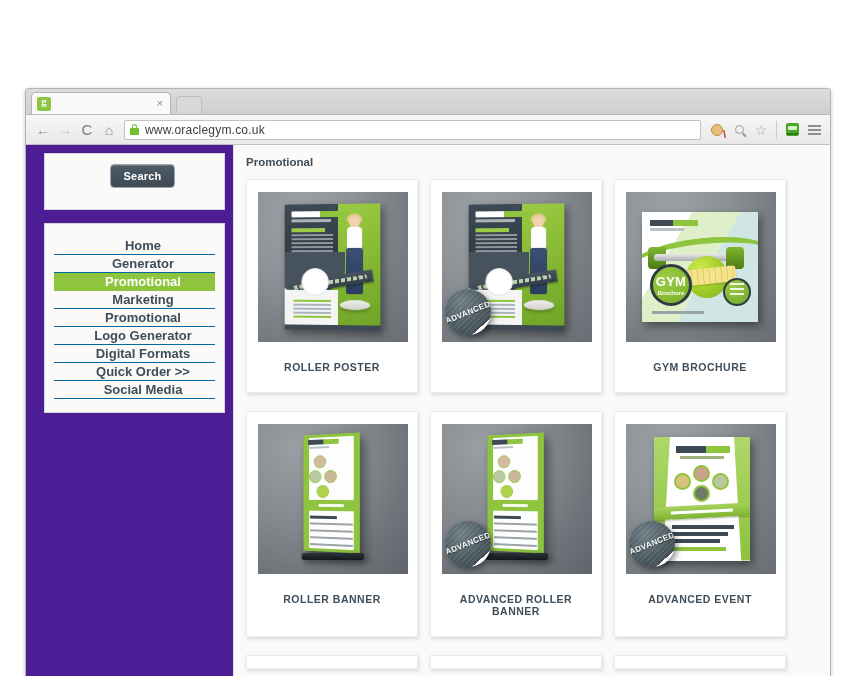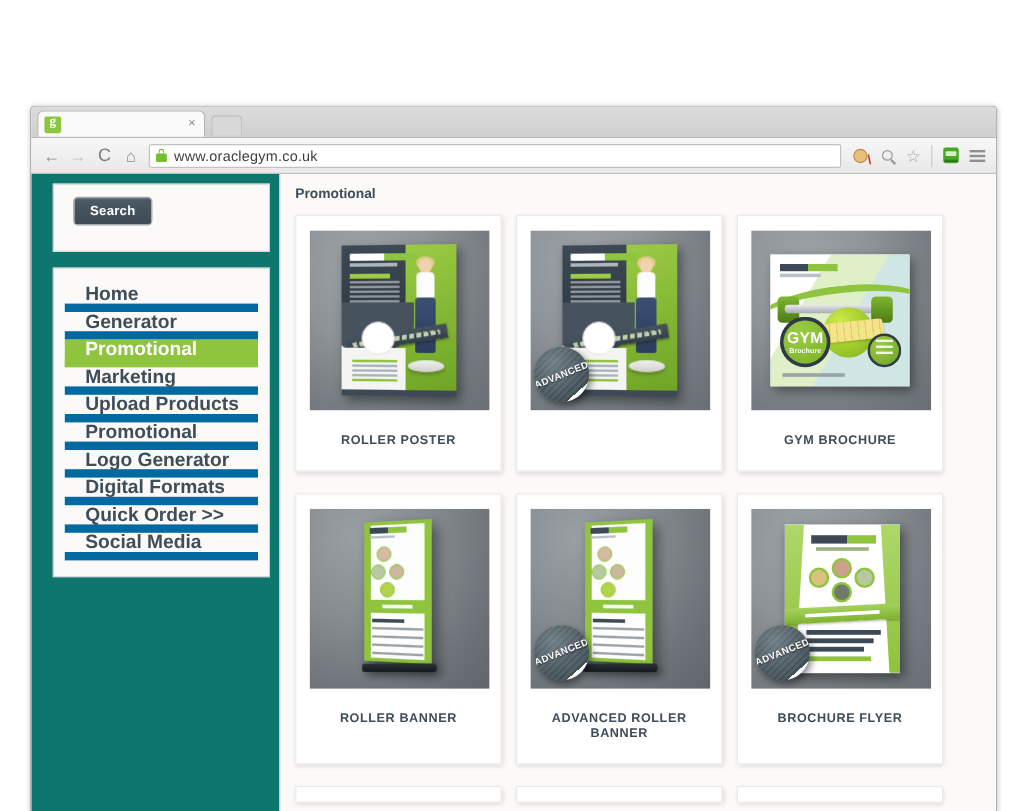--- a/index.html
+++ b/index.html
@@ -253,23 +253,24 @@
     height: 532px;
     background: #ffffff;
     display: flex;
     overflow: hidden;
   }
 
   
   #sidebar {
     width: 207px;
     flex: 0 0 auto;
-    background: #0f766e;
+    background: #4c1d95;
     padding: 8px 8px 0 18px;
     box-sizing: border-box;
+    text-align: center;
   }
   .side-panel {
     background: #fbfaf8;
     border: 1px solid #d3d6da;
     box-sizing: border-box;
   }
   #search-panel {
     height: 57px;
     padding: 10px 0 0 16px;
     margin-bottom: 13px;
@@ -287,24 +288,24 @@
     letter-spacing: 0.2px;
   }
   #nav-panel {
     padding: 13px 0 13px 0;
   }
   .nav-item {
     height: 18px;
     line-height: 18px;
     margin: 0 9px;
     padding: 0 0 16px 17px;
-    font-size: 16px;
+    font-size: 13px;
     font-weight: bold;
     color: #3f4d59;
-    border-bottom: 7px solid #0369a1;
+    border-bottom: 1px solid #0369a1;
     box-sizing: border-box;
   }
   .nav-item.active {
     background: #8fc53e;
     color: #ffffff;
     border-bottom-color: #8fc53e;
   }
 
   
   #content {
@@ -879,21 +880,20 @@
 
     <div id="sidebar">
       <div id="search-panel" class="side-panel">
         <div id="search-button">Search</div>
       </div>
       <div id="nav-panel" class="side-panel">
         <div class="nav-item">Home</div>
         <div class="nav-item">Generator</div>
         <div class="nav-item active">Promotional</div>
         <div class="nav-item">Marketing</div>
-        <div class="nav-item">Upload Products</div>
         <div class="nav-item">Promotional</div>
         <div class="nav-item">Logo Generator</div>
         <div class="nav-item">Digital Formats</div>
         <div class="nav-item">Quick Order &gt;&gt;</div>
         <div class="nav-item">Social Media</div>
       </div>
     </div>
 
     <div id="content">
       <div id="content-title">Promotional</div>
@@ -1090,21 +1090,21 @@
                   <i></i>
                   <i></i>
                   <i></i>
                 </div>
               <div class="cta"></div>
             </div>
             <div class="advanced-badge">
               <span>ADVANCED</span>
             </div>
           </div>
-          <div class="card-title">BROCHURE FLYER</div>
+          <div class="card-title">ADVANCED EVENT</div>
         </div>
 
         <div class="product-card row-partial">
           
         </div>
         <div class="product-card row-partial">
           
         </div>
         <div class="product-card row-partial">
           

